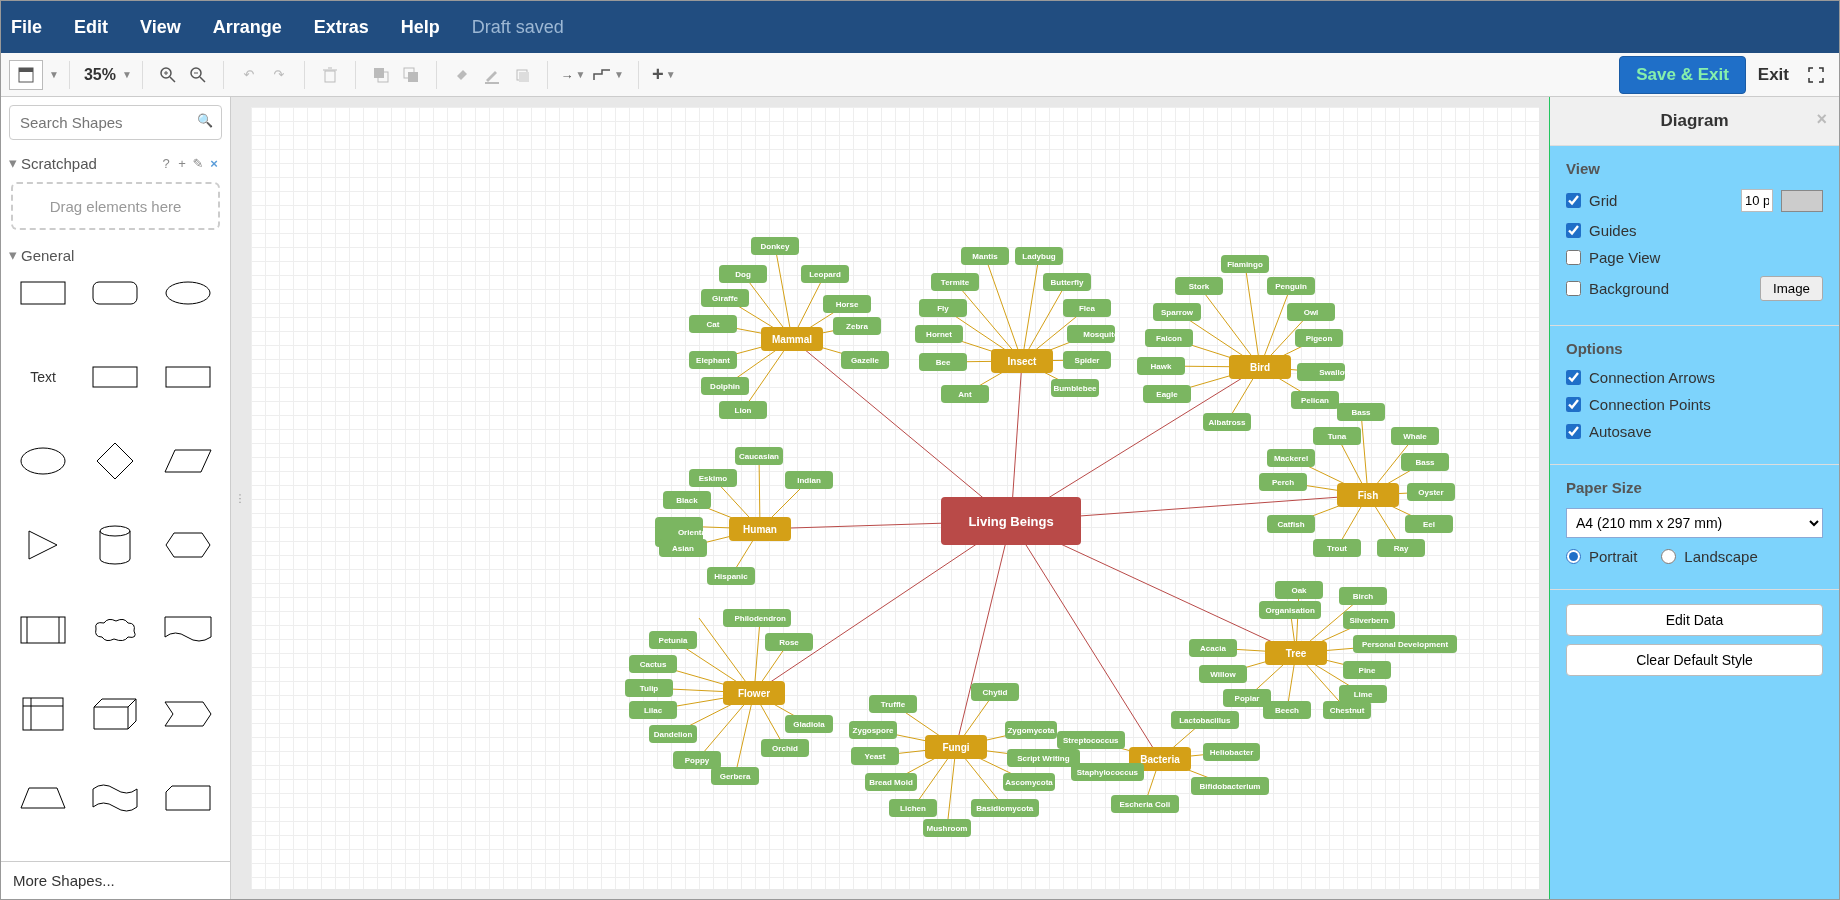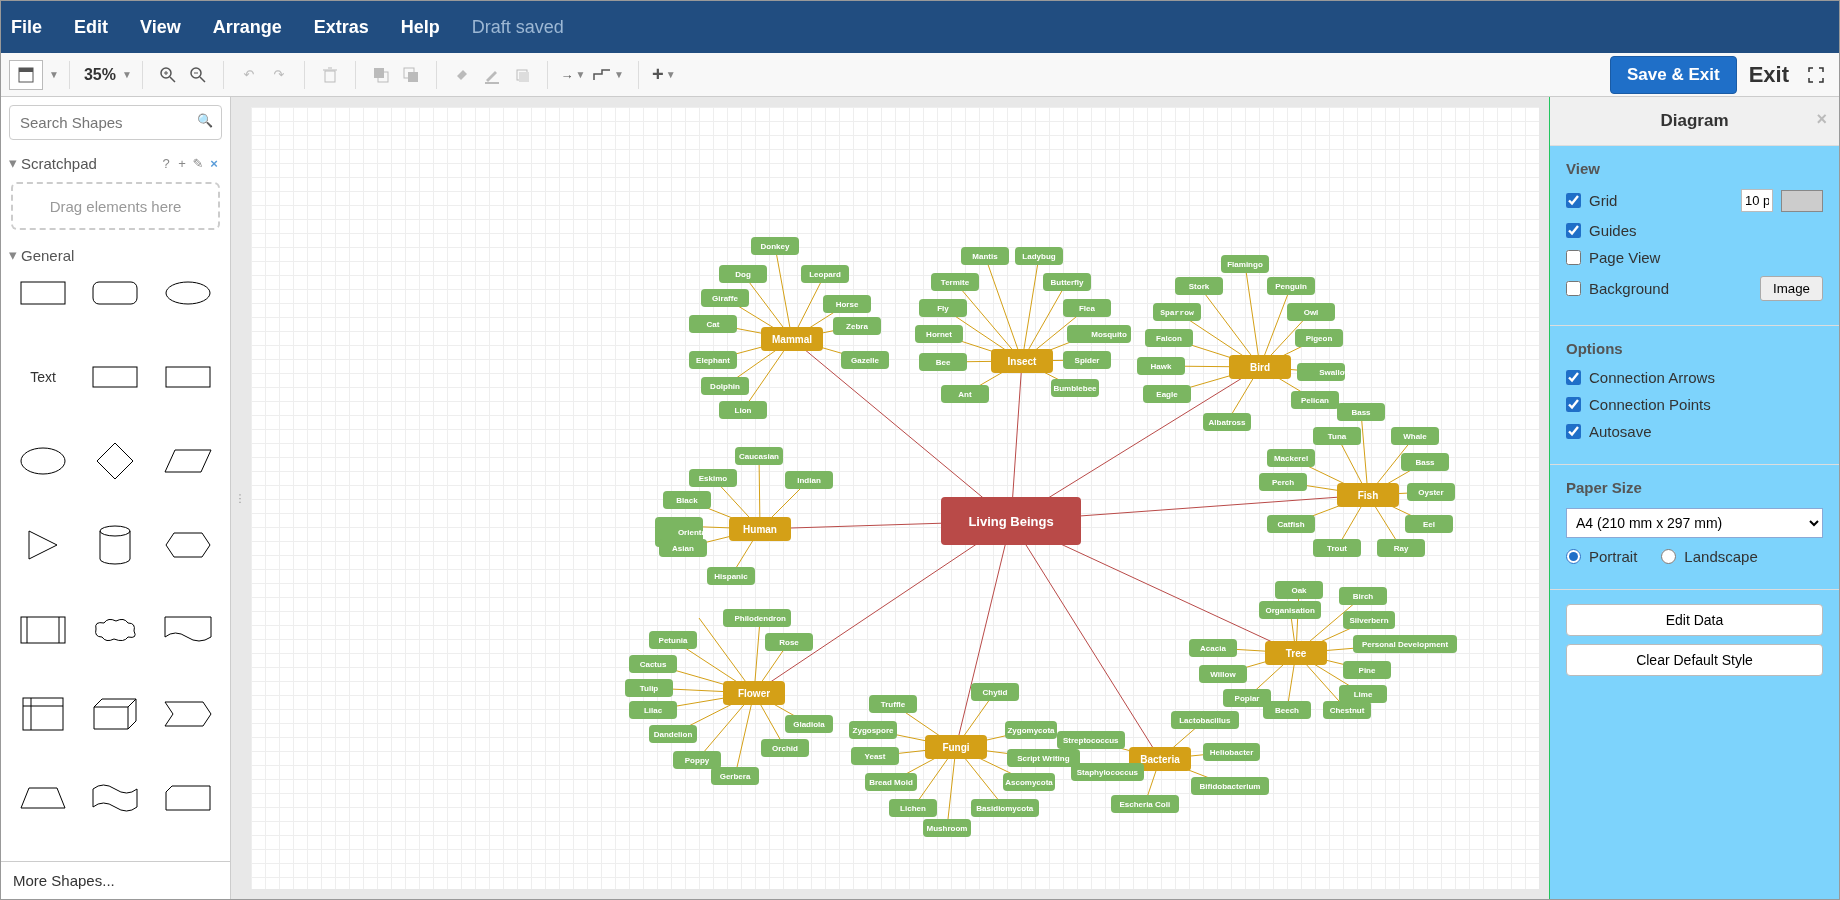--- a/index.html
+++ b/index.html
@@ -12,22 +12,22 @@
 .menubar .draft-saved { color: #9db8d4; font-weight: 400; }
 
 
 .toolbar { background: #f8f8f8; border-bottom: 1px solid #ccc; height: 44px; display: flex; align-items: center; padding: 0 8px; }
 .toolbar .tool-btn { width: 30px; height: 30px; display: flex; align-items: center; justify-content: center; cursor: pointer; color: #555; }
 .toolbar .fit-btn { width: 34px; height: 30px; border: 1px solid #bbb; background: #fff; margin-right: 4px; display:flex;align-items:center;justify-content:center;}
 .toolbar .arrow-d { font-size: 10px; color: #888; margin-left: 2px; }
 .toolbar .zoom { font-size: 16px; font-weight: 600; color: #333; margin: 0 4px; }
 .toolbar .sep { width: 1px; height: 28px; background: #ddd; margin: 0 10px; }
 .toolbar .spacer { flex: 1; }
-.toolbar .save-exit { background: #1f6fc8; color: #ffffff; border: 1px solid #1a5ba5; border-radius: 4px; padding: 8px 16px; font-size: 17px; font-weight: 700; cursor: pointer; }
-.toolbar .exit { font-size: 22px; font-weight: 600; margin: 12px 12px; cursor: pointer; }
+.toolbar .save-exit { background: #1f6fc8; color: #86efac; border: 1px solid #1a5ba5; border-radius: 4px; padding: 8px 16px; font-size: 17px; font-weight: 700; cursor: pointer; }
+.toolbar .exit { font-size: 17px; font-weight: 600; margin: 12px 12px; cursor: pointer; }
 
 
 .main { flex: 1; display: flex; overflow: hidden; }
 
 
 .sidebar-left { width: 230px; background: #fff; border-right: 1px solid #ccc; display: flex; flex-direction: column; }
 .search-box { margin: 8px; position: relative; }
 .search-box input { width: 100%; padding: 8px 28px 8px 10px; border: 1px solid #ccc; border-radius: 4px; font-size: 15px; }
 .search-box .icon { position: absolute; right: 8px; top: 8px; color: #999; }
 .panel-head { display: flex; align-items: center; padding: 6px 8px; font-size: 15px; color: #555; }
@@ -423,30 +423,30 @@
           <div class="node leaf" style="left: 450px; top: 270px; width: 48px; height: 18px;">Dolphin</div>
           <div class="node leaf" style="left: 468px; top: 294px; width: 48px; height: 18px;">Lion</div>
           <div class="node cat" style="left: 740px; top: 242px; width: 62px; height: 24px;">Insect</div>
           <div class="node leaf" style="left: 710px; top: 140px; width: 48px; height: 18px;">Mantis</div>
           <div class="node leaf" style="left: 764px; top: 140px; width: 48px; height: 18px;">Ladybug</div>
           <div class="node leaf" style="left: 680px; top: 166px; width: 48px; height: 18px;">Termite</div>
           <div class="node leaf" style="left: 792px; top: 166px; width: 48px; height: 18px;">Butterfly</div>
           <div class="node leaf" style="left: 668px; top: 192px; width: 48px; height: 18px;">Fly</div>
           <div class="node leaf" style="left: 812px; top: 192px; width: 48px; height: 18px;">Flea</div>
           <div class="node leaf" style="left: 664px; top: 218px; width: 48px; height: 18px;">Hornet</div>
-          <div class="node leaf" style="left: 816px; top: 218px; width: 64px; height: 18px; padding-left: 24px;">Mosquito</div>
+          <div class="node leaf" style="left: 816px; top: 218px; width: 48px; height: 18px; padding-left: 24px;">Mosquito</div>
           <div class="node leaf" style="left: 668px; top: 246px; width: 48px; height: 18px;">Bee</div>
           <div class="node leaf" style="left: 812px; top: 244px; width: 48px; height: 18px;">Spider</div>
           <div class="node leaf" style="left: 690px; top: 278px; width: 48px; height: 18px;">Ant</div>
           <div class="node leaf" style="left: 800px; top: 272px; width: 48px; height: 18px;">Bumblebee</div>
           <div class="node cat" style="left: 978px; top: 248px; width: 62px; height: 24px;">Bird</div>
           <div class="node leaf" style="left: 970px; top: 148px; width: 48px; height: 18px;">Flamingo</div>
           <div class="node leaf" style="left: 924px; top: 170px; width: 48px; height: 18px;">Stork</div>
           <div class="node leaf" style="left: 1016px; top: 170px; width: 48px; height: 18px;">Penguin</div>
-          <div class="node leaf" style="left: 902px; top: 196px; width: 48px; height: 18px; font-family: Liberation Mono, monospace;">Sparrow</div>
+          <div class="node leaf" style="left: 902px; top: 196px; width: 48px; height: 18px;">Sparrow</div>
           <div class="node leaf" style="left: 1036px; top: 196px; width: 48px; height: 18px;">Owl</div>
           <div class="node leaf" style="left: 894px; top: 222px; width: 48px; height: 18px;">Falcon</div>
           <div class="node leaf" style="left: 1044px; top: 222px; width: 48px; height: 18px;">Pigeon</div>
           <div class="node leaf" style="left: 886px; top: 250px; width: 48px; height: 18px;">Hawk</div>
           <div class="node leaf" style="left: 1046px; top: 256px; width: 48px; height: 18px; padding-left: 32px;">Swallow</div>
           <div class="node leaf" style="left: 892px; top: 278px; width: 48px; height: 18px;">Eagle</div>
           <div class="node leaf" style="left: 1040px; top: 284px; width: 48px; height: 18px;">Pelican</div>
           <div class="node leaf" style="left: 952px; top: 306px; width: 48px; height: 18px;">Albatross</div>
           <div class="node cat" style="left: 1086px; top: 376px; width: 62px; height: 24px;">Fish</div>
           <div class="node leaf" style="left: 1086px; top: 296px; width: 48px; height: 18px;">Bass</div>

